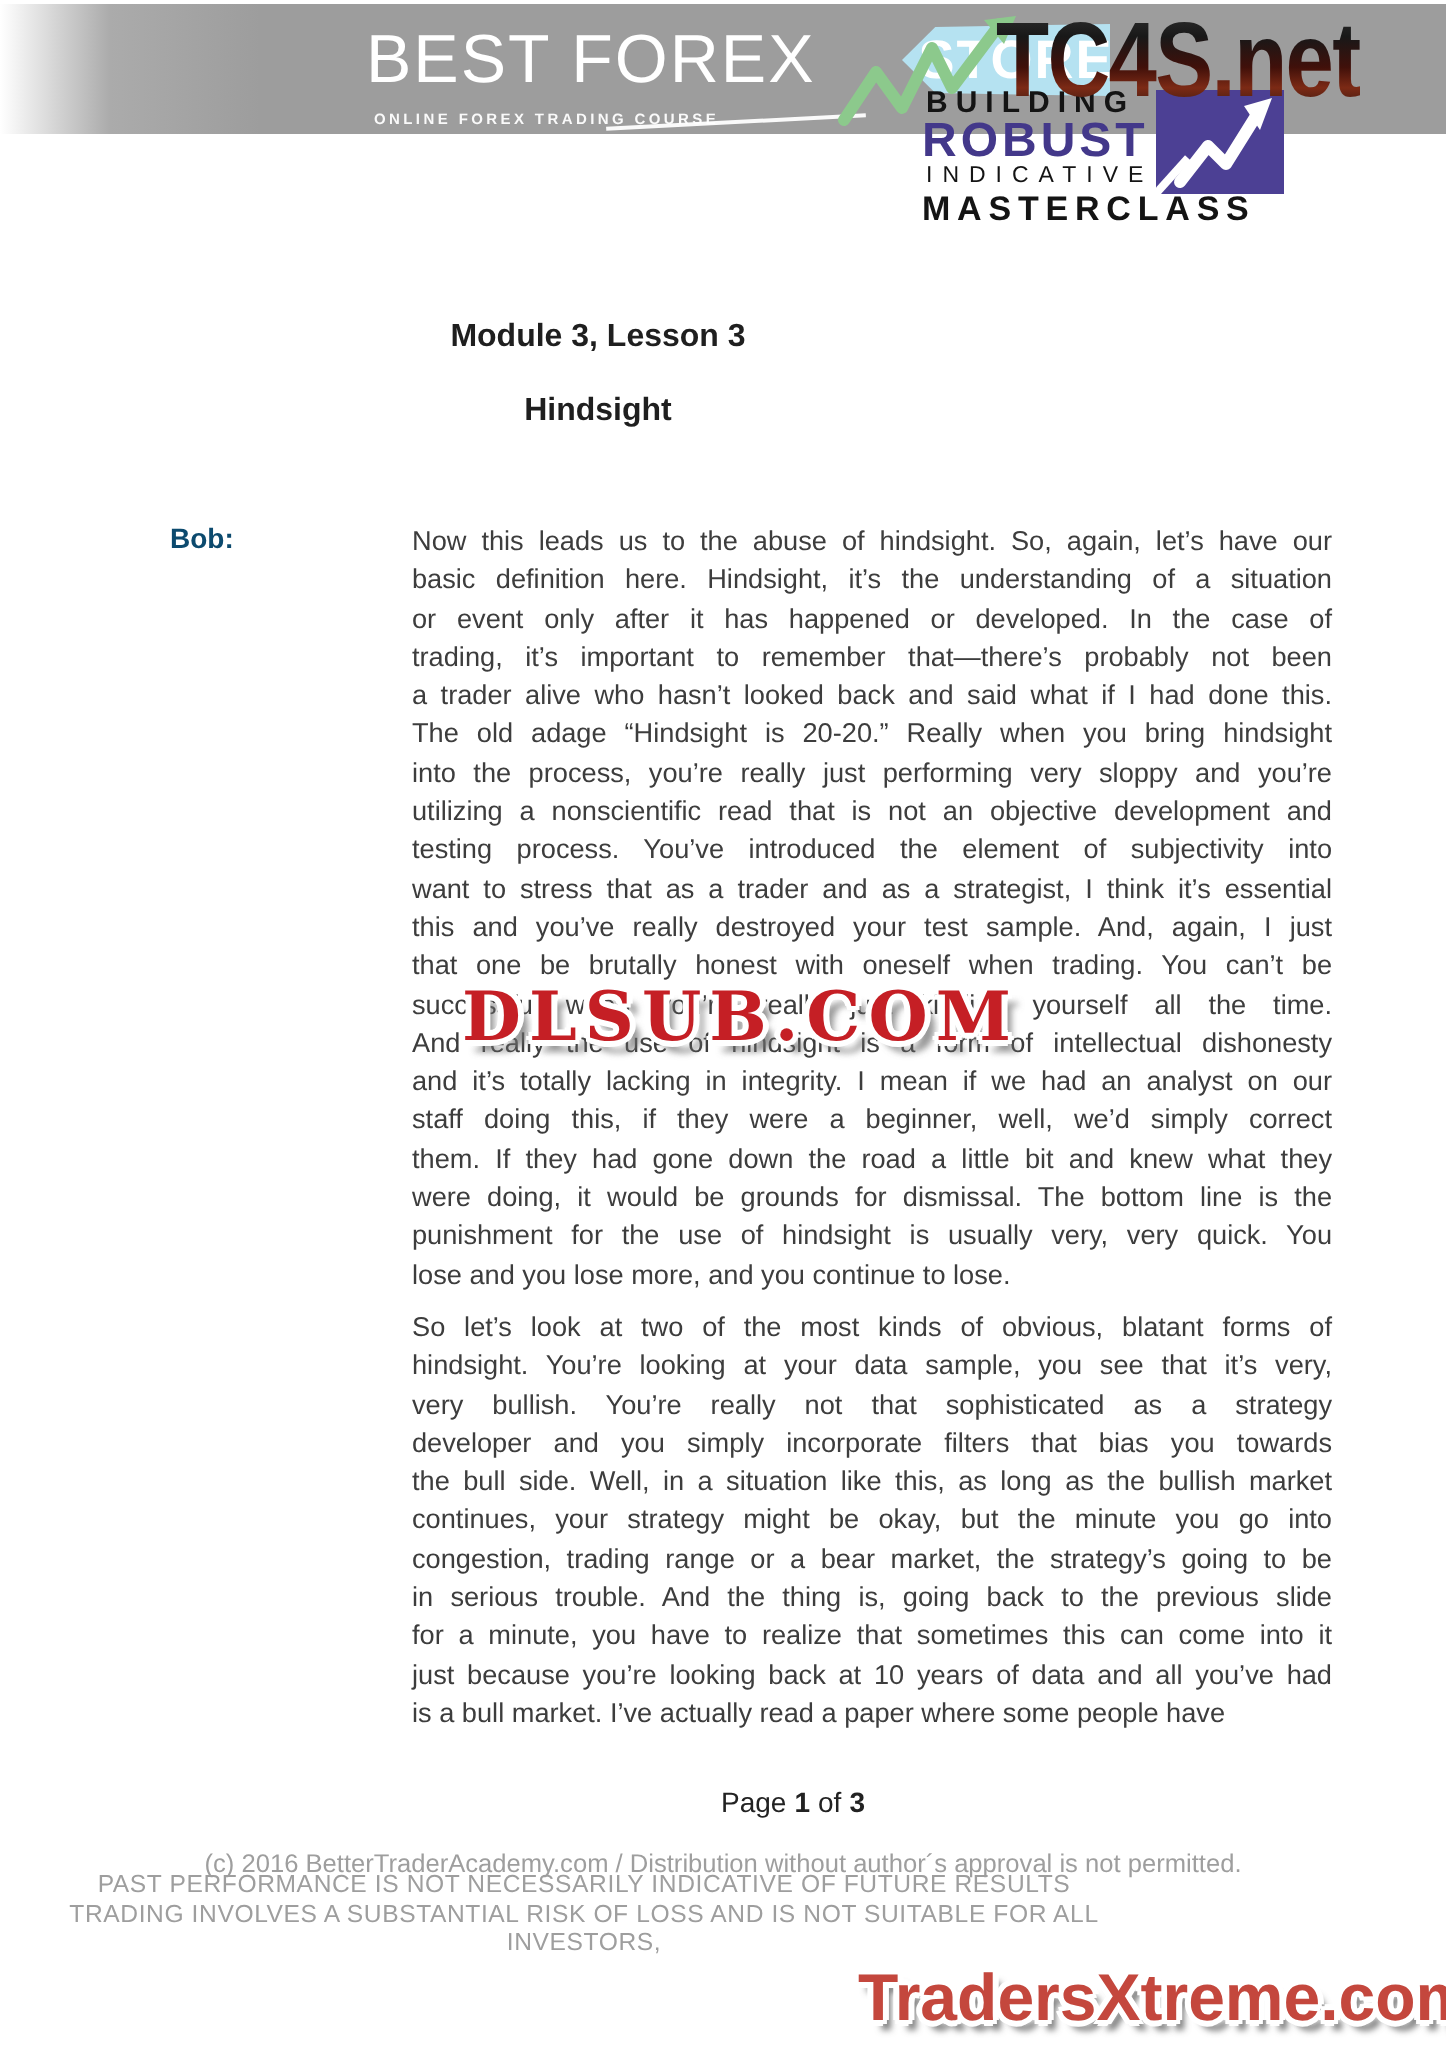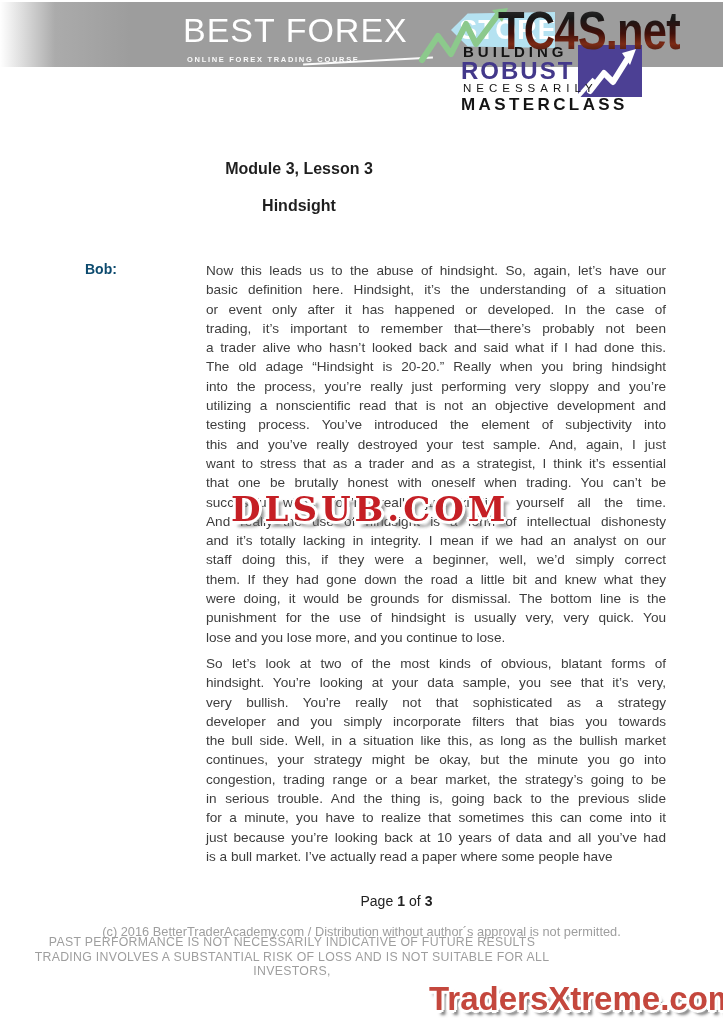--- a/index.html
+++ b/index.html
@@ -95,41 +95,41 @@
 
   <div class="brs">
     <svg class="brs-square" width="64" height="52" viewBox="0 0 64 52">
       <rect x="0" y="0" width="64" height="52" fill="#4c4094"></rect>
       <line x1="-2" y1="54" x2="16" y2="34" stroke="#ffffff" stroke-width="4"></line>
       <polyline points="12,46 26,28 35,37 50,13" fill="none" stroke="#ffffff" stroke-width="6" stroke-linecap="round" stroke-linejoin="round"></polyline>
       <polygon points="44,8 58,4 52,20" fill="#ffffff"></polygon>
     </svg>
     <div class="brs-l1">BUILDING</div>
     <div class="brs-l2">ROBUST</div>
-    <div class="brs-l3">NECESSARILY</div>
+    <div class="brs-l3">INDICATIVE</div>
     <div class="brs-l4">MASTERCLASS</div>
   </div>
 
   <div class="title-line t1">Module 3, Lesson 3</div>
   <div class="title-line t2">Hindsight</div>
 
   <div class="speaker">Bob:</div>
   <div class="body-col">
     <div class="para1">
         <div class="line">Now this leads us to the abuse of hindsight. So, again, let’s have our</div>
         <div class="line">basic definition here. Hindsight, it’s the understanding of a situation</div>
         <div class="line">or event only after it has happened or developed. In the case of</div>
         <div class="line">trading, it’s important to remember that—there’s probably not been</div>
         <div class="line">a trader alive who hasn’t looked back and said what if I had done this.</div>
         <div class="line">The old adage “Hindsight is 20-20.” Really when you bring hindsight</div>
         <div class="line">into the process, you’re really just performing very sloppy and you’re</div>
         <div class="line">utilizing a nonscientific read that is not an objective development and</div>
         <div class="line">testing process. You’ve introduced the element of subjectivity into</div>
+        <div class="line">want to stress that as a trader and as a strategist, I think it’s essential</div>
         <div class="line">this and you’ve really destroyed your test sample. And, again, I just</div>
-        <div class="line">want to stress that as a trader and as a strategist, I think it’s essential</div>
         <div class="line">that one be brutally honest with oneself when trading. You can’t be</div>
         <div class="line">successful when you’re really just kidding yourself all the time.</div>
         <div class="line">And really the use of hindsight is a form of intellectual dishonesty</div>
         <div class="line">and it’s totally lacking in integrity. I mean if we had an analyst on our</div>
         <div class="line">staff doing this, if they were a beginner, well, we’d simply correct</div>
         <div class="line">them. If they had gone down the road a little bit and knew what they</div>
         <div class="line">were doing, it would be grounds for dismissal. The bottom line is the</div>
         <div class="line">punishment for the use of hindsight is usually very, very quick. You</div>
         <div class="line end">lose and you lose more, and you continue to lose.</div>
       </div>

